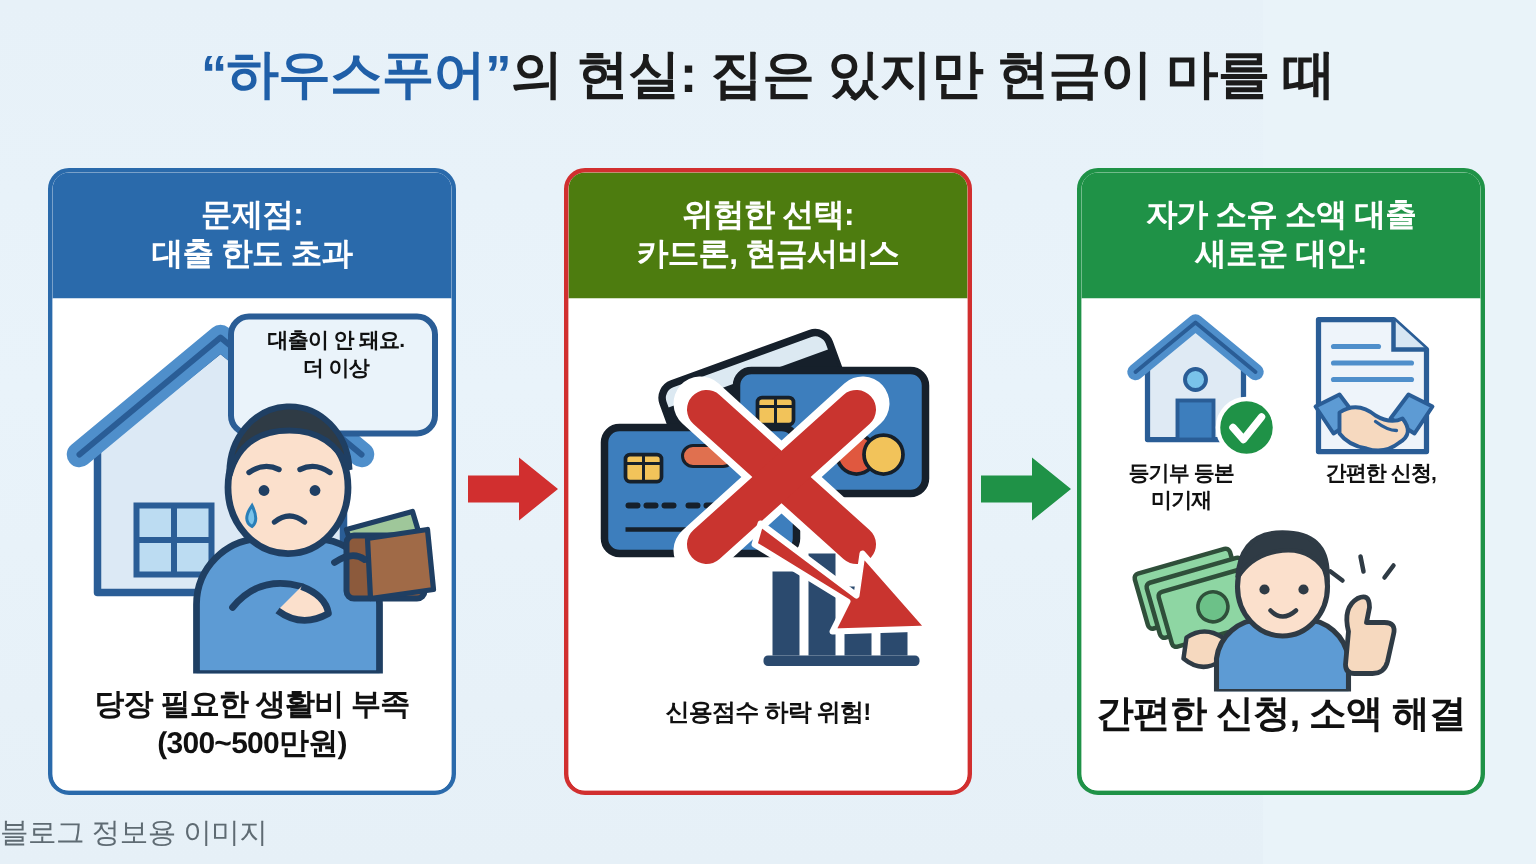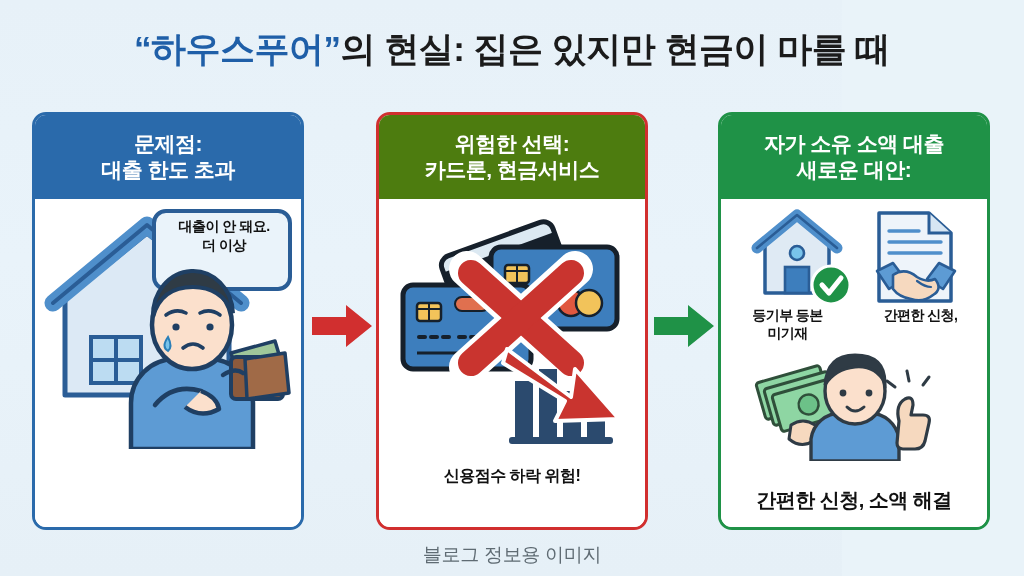--- a/index.html
+++ b/index.html
@@ -78,21 +78,21 @@
     left: 0;
     width: 100%;
     text-align: center;
     font-weight: bold;
     color: #111111;
     letter-spacing: -0.5px;
     line-height: 1.3;
   }
   .card.blue .card-caption  { bottom: 18px; font-size: 20px; }
   .card.red .card-caption   { bottom: 40px; font-size: 16px; }
-  .card.green .card-caption { bottom: 14px; font-size: 20px; }
+  .card.green .card-caption { bottom: 35px; font-size: 25px; }
 
   .art {
     position: absolute;
     left: 0;
     top: 0;
     width: 100%;
   }
 
   
   .arrow {
@@ -103,21 +103,21 @@
   }
   .arrow.a1 { left: 312px; }
   .arrow.a2 { left: 654px; }
 
   
   #footer {
     position: absolute;
     bottom: 8px;
     left: 0;
     width: 1024px;
-    text-align: center;
+    text-align: left;
     font-size: 19px;
     color: #5f6b73;
     letter-spacing: -0.3px;
   }
 
   .sub-labels {
     position: absolute;
     top: 108px;
     left: 0;
     width: 100%;
@@ -186,20 +186,24 @@
           <path d="M188 176 q12 -8 20 -2" fill="none" stroke="#1f3f63" stroke-width="4.5" stroke-linecap="round"></path>
         </g>
       </svg>
 
       <div style="position:absolute; left:126px; top:18px; width:126px; text-align:center;
                   font-size:14px; font-weight:bold; color:#111; line-height:1.35; letter-spacing:-0.5px;">
         <div>대출이 안 돼요.</div>
         <div>더 이상</div>
       </div>
 
+      <div class="card-caption">
+        <div>당장 필요한 생활비 부족</div>
+        <div>(300~500만원)</div>
+      </div>
     </div>
   </div>
 
   <svg class="arrow a1" viewBox="0 0 62 46">
     <path d="M0 14 H34 V2 L60 23 L34 44 V32 H0 Z" fill="#d12f2f"></path>
   </svg>
 
   <div class="card red">
     <div class="card-header">
       <div>위험한 선택:</div>

